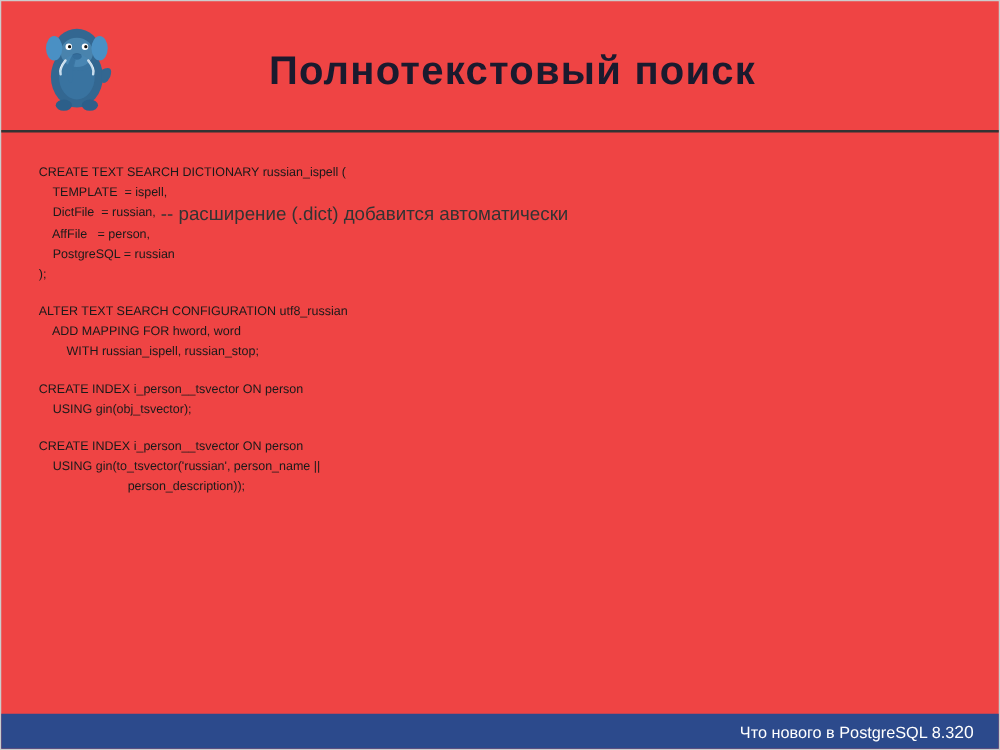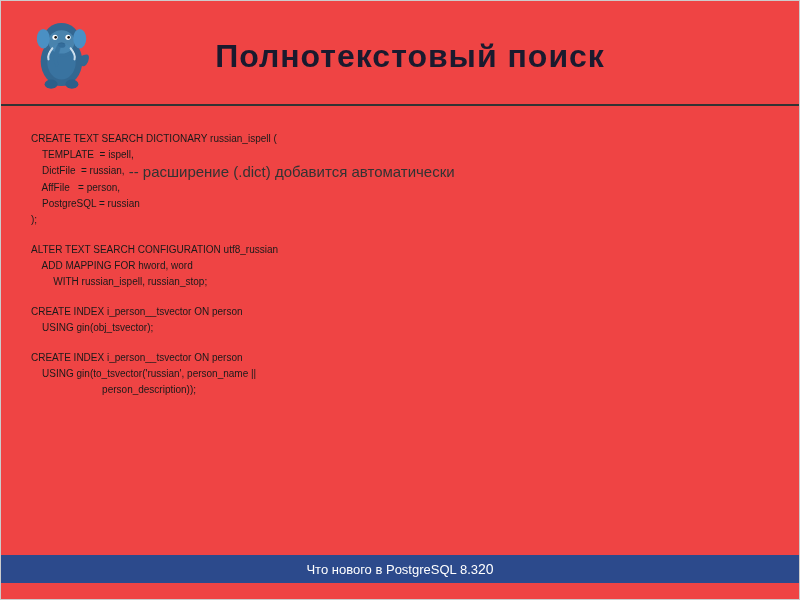--- a/index.html
+++ b/index.html
@@ -80,27 +80,27 @@
       color: #333333;
     }
 
     .code-section {
       margin-bottom: 14px;
     }
 
     
     .footer {
       position: absolute;
-      bottom: 16px;
+      bottom: 0;
       left: 0;
       right: 0;
       background: #2c4a8c;
       color: #ffffff;
       display: flex;
-      justify-content: center;
+      justify-content: flex-end;
       align-items: center;
       padding: 6px 20px;
       font-size: 13px;
       font-family: Arial, sans-serif;
     }
 
     .footer-text {
       color: #ffffff;
     }
 

